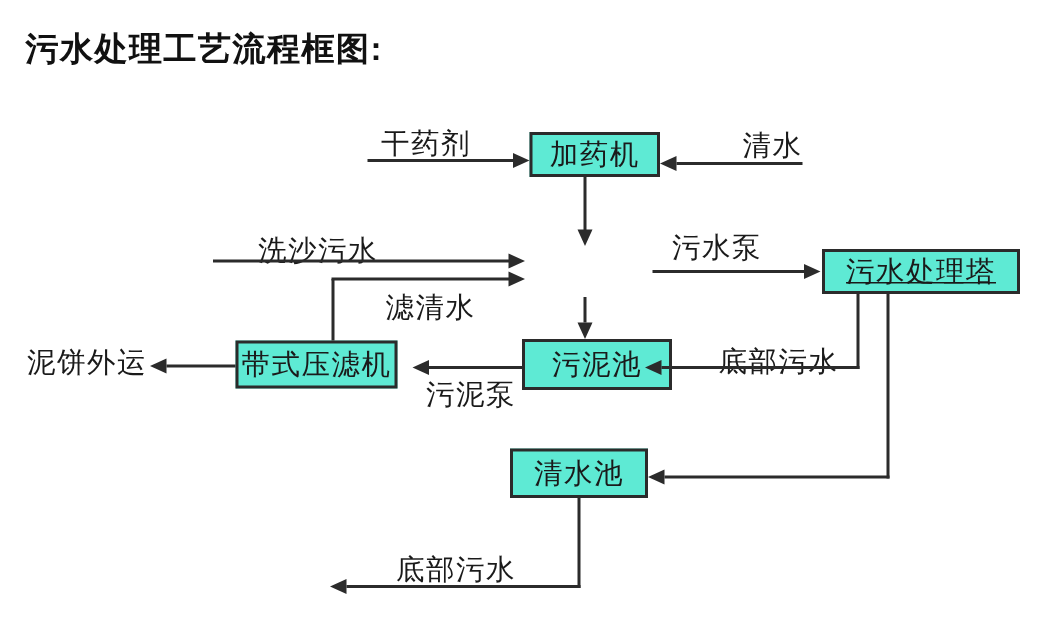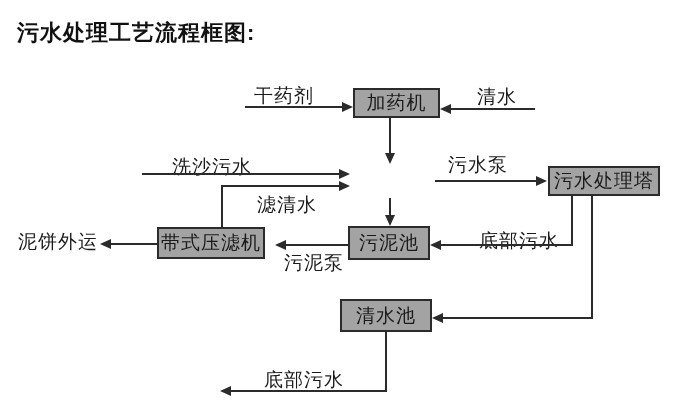--- a/index.html
+++ b/index.html
@@ -5,21 +5,21 @@
   html,body{margin:0;padding:0;background:#fff;}
   #stage{
     position:relative;width:700px;height:420px;background:#ffffff;overflow:hidden;
     font-family:"Liberation Sans","DejaVu Sans",sans-serif;color:#1a1a1a;
   }
   .title{
     position:absolute;left:17px;top:18px;font-size:22px;font-weight:bold;
     letter-spacing:1px;color:#111;
   }
   .node{
-    position:absolute;border:2px solid #2b2b2b;background:#a3a3a3;
+    position:absolute;border:2px solid #2b2b2b;background:#5eead4;
     display:flex;align-items:center;justify-content:center;
     font-size:19px;letter-spacing:1px;box-sizing:border-box;white-space:nowrap;
   }
   .lbl{
     position:absolute;font-size:19px;letter-spacing:1px;white-space:nowrap;color:#1a1a1a;
   }
   .hline{position:absolute;height:2px;background:#2b2b2b;}
   .vline{position:absolute;width:2px;background:#2b2b2b;}
   .ah{position:absolute;width:0;height:0;}
   .ah.right{border-top:5px solid transparent;border-bottom:5px solid transparent;border-left:11px solid #2b2b2b;}
@@ -27,27 +27,27 @@
   .ah.down{border-left:5px solid transparent;border-right:5px solid transparent;border-top:11px solid #2b2b2b;}
 </style>
 </head>
 <body>
 
 <div id="stage">
 
   <div class="title">污水处理工艺流程框图:</div>
 
   <div class="node" style="left:353px;top:88px;width:87px;height:30px;">加药机</div>
-  <div class="node" style="left:548px;top:166px;width:112px;height:30px;">污水处理塔</div>
+  <div class="node" style="left:548px;top:166px;width:132px;height:30px;text-decoration:underline;">污水处理塔</div>
   <div class="node" style="left:157px;top:227px;width:108px;height:32px;">带式压滤机</div>
-  <div class="node" style="left:348px;top:226px;width:82px;height:34px;">污泥池</div>
+  <div class="node" style="left:348px;top:226px;width:100px;height:34px;">污泥池</div>
   <div class="node" style="left:340px;top:299px;width:92px;height:33px;">清水池</div>
 
   <div class="lbl" style="left:254px;top:83px;">干药剂</div>
-  <div class="lbl" style="left:477px;top:84px;">清水</div>
+  <div class="lbl" style="left:495px;top:84px;">清水</div>
   <div class="lbl" style="left:172px;top:154px;">洗沙污水</div>
   <div class="lbl" style="left:257px;top:192px;">滤清水</div>
   <div class="lbl" style="left:448px;top:152px;">污水泵</div>
   <div class="lbl" style="left:284px;top:226px;margin-top:24px;">污泥泵</div>
   <div class="lbl" style="left:467px;top:228px;margin-left:12px;">底部污水</div>
   <div class="lbl" style="left:18px;top:229px;">泥饼外运</div>
   <div class="lbl" style="left:264px;top:367px;">底部污水</div>
 
   <div class="hline" style="left:245px;top:106px;width:98px;"></div>
   <div class="ah right" style="left:342px;top:102px;"></div>

